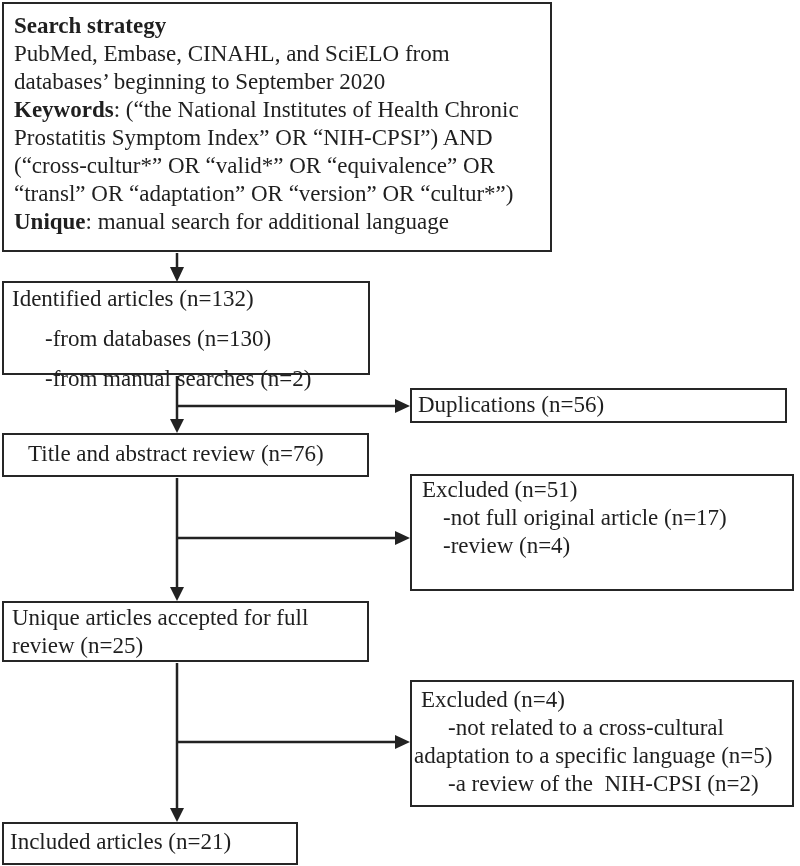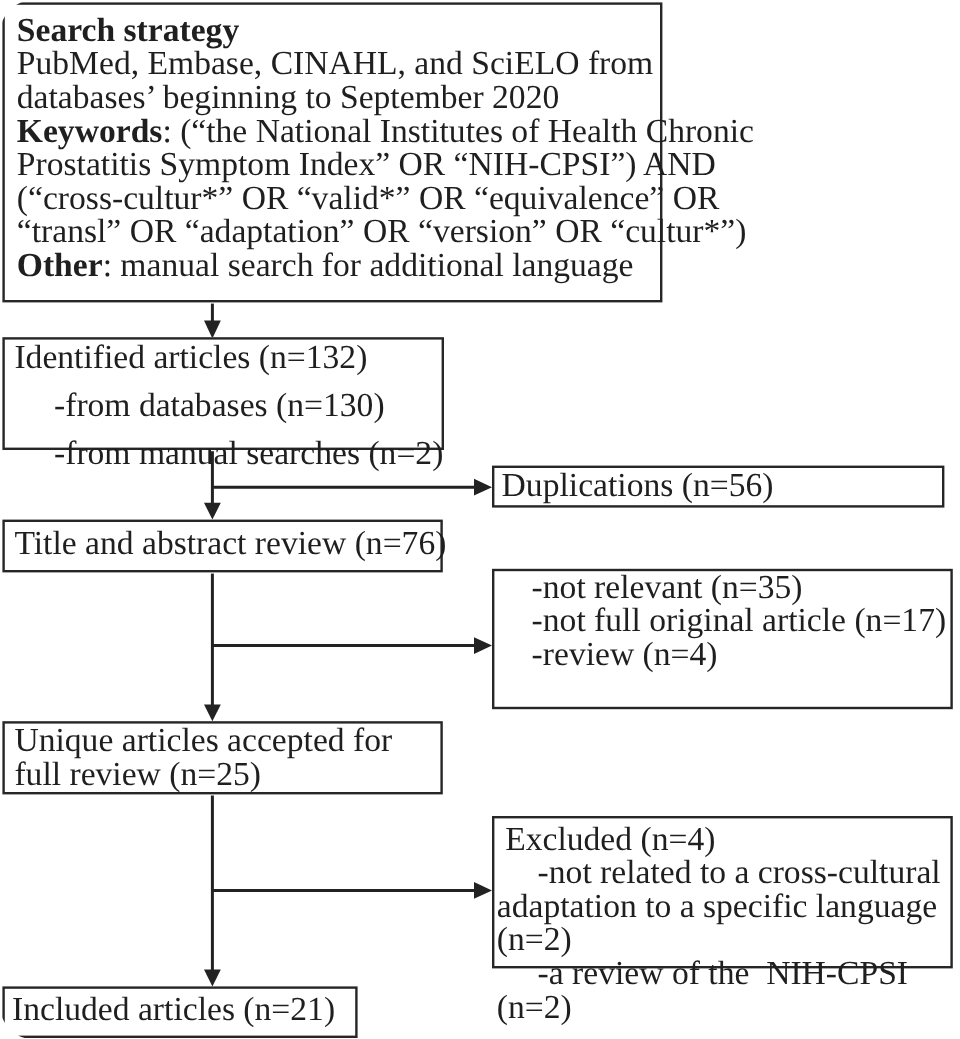--- a/index.html
+++ b/index.html
@@ -6,25 +6,24 @@
     margin: 0;
     padding: 0;
     background: #ffffff;
   }
   .canvas {
     position: relative;
     width: 800px;
     height: 866px;
     background: #ffffff;
     font-family: "Liberation Serif", "DejaVu Serif", serif;
-    font-size: 28px;
+    font-size: 23px;
     line-height: 28px;
     color: #1f1f1f;
     overflow: hidden;
-    border-radius: 28px;
   }
   svg.connectors {
     position: absolute;
     left: 0;
     top: 0;
   }
   .box {
     position: absolute;
     box-sizing: border-box;
     border: 2.5px solid #262626;
@@ -32,21 +31,21 @@
   }
   .box .ln { white-space: nowrap; }
   .box .wrap { white-space: normal; }
   .box .prewrap { white-space: pre-wrap; }
   .bold { font-weight: bold; }
 
   
   .search-box      { left: 2px;   top: 2px;   width: 550px; height: 250px; padding: 8px 4px 4px 10px; }
   .identified-box  { left: 2px;   top: 281px; width: 368px; height: 94px;  padding: 2px 16px 2px 8px; }
   .duplications-box{ left: 410px; top: 388px; width: 377px; height: 35px;  padding: 1px 4px 1px 6px; }
-  .title-abs-box   { left: 2px;   top: 433px; width: 367px; height: 44px;  padding: 5px 4px 5px 8px; }
+  .title-abs-box   { left: 2px;   top: 433px; width: 367px; height: 44px;  padding: 5px 4px 5px 24px; }
   .excluded1-box   { left: 410px; top: 474px; width: 384px; height: 117px; padding: 0 2px 0 10px; }
   .full-review-box { left: 2px;   top: 601px; width: 367px; height: 61px;  padding: 1px 14px 1px 8px; }
   .excluded2-box   { left: 410px; top: 680px; width: 384px; height: 127px; padding: 4px 2px 4px 2px; }
   .included-box    { left: 2px;   top: 822px; width: 296px; height: 43px;  padding: 4px 4px 4px 6px; }
 
   .indent33 { text-indent: 33px; margin-top: 12px; }
   .indent21 { text-indent: 21px; }
   .indent34 { text-indent: 34px; }
   .indent7  { text-indent: 7px; }
 </style>
@@ -94,51 +93,51 @@
   </svg>
 
   <div class="box search-box">
     <div class="ln"><span class="bold">Search strategy</span><span></span></div>
     <div class="ln"><span class="bold"></span><span>PubMed, Embase, CINAHL, and SciELO from</span></div>
     <div class="ln"><span class="bold"></span><span>databases’ beginning to September 2020</span></div>
     <div class="ln"><span class="bold">Keywords</span><span>: (“the National Institutes of Health Chronic</span></div>
     <div class="ln"><span class="bold"></span><span>Prostatitis Symptom Index” OR “NIH-CPSI”) AND</span></div>
     <div class="ln"><span class="bold"></span><span>(“cross-cultur*” OR “valid*” OR “equivalence” OR</span></div>
     <div class="ln"><span class="bold"></span><span>“transl” OR “adaptation” OR “version” OR “cultur*”)</span></div>
-    <div class="ln"><span class="bold">Other</span><span>: manual search for additional language</span></div>
+    <div class="ln"><span class="bold">Unique</span><span>: manual search for additional language</span></div>
   </div>
 
   <div class="box identified-box">
     <div class="ln">Identified articles (n=132)</div>
     <div class="ln indent33">-from databases (n=130)</div>
     <div class="ln indent33">-from manual searches (n=2)</div>
   </div>
 
   <div class="box duplications-box">
     <div class="ln">Duplications (n=56)</div>
   </div>
 
   <div class="box title-abs-box">
     <div class="ln">Title and abstract review (n=76)</div>
   </div>
 
   <div class="box excluded1-box">
-    <div class="ln indent21">-not relevant (n=35)</div>
+    <div class="ln">Excluded (n=51)</div>
     <div class="ln indent21">-not full original article (n=17)</div>
     <div class="ln indent21">-review (n=4)</div>
   </div>
 
   <div class="box full-review-box">
     <div class="wrap">Unique articles accepted for full review (n=25)</div>
   </div>
 
   <div class="box excluded2-box">
     <div class="ln indent7">Excluded (n=4)</div>
     <div class="prewrap indent34">-not related to a cross-cultural</div>
-    <div class="prewrap">adaptation to a specific language (n=2)</div>
+    <div class="prewrap">adaptation to a specific language (n=5)</div>
     <div class="prewrap indent34">-a review of the  NIH-CPSI (n=2)</div>
   </div>
 
   <div class="box included-box">
     <div class="ln">Included articles (n=21)</div>
   </div>
 
 </div>
 
 </body></html>

